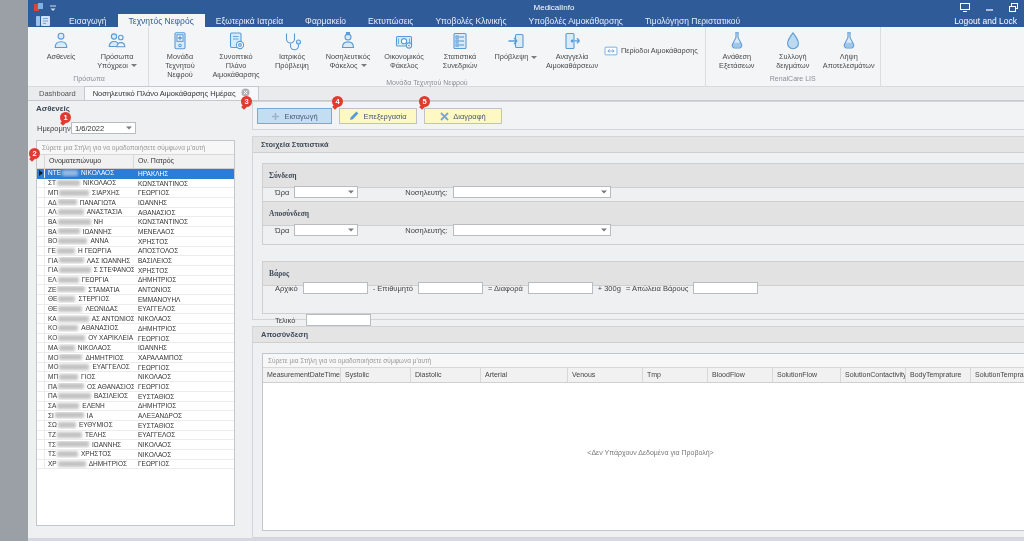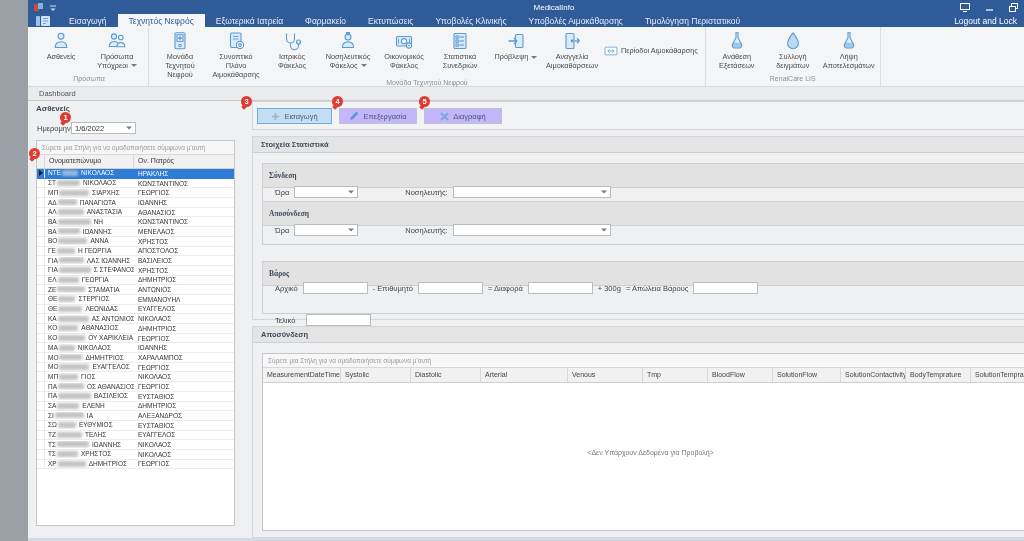--- a/index.html
+++ b/index.html
@@ -55,21 +55,21 @@
   .prow{height:9.7px;display:flex;font-size:6.5px;color:#333;border-bottom:1px solid #ececec;align-items:center;}
   .prow .ind{width:8px;align-self:stretch;border-right:1px solid #ececec;display:flex;align-items:center;justify-content:center;}
   .prow .c1{width:89px;padding-left:3px;white-space:nowrap;overflow:hidden;}
   .prow .c2{flex:1;padding-left:4px;white-space:nowrap;overflow:hidden;}
   .prow.sel{background:#2e7cd6;color:#fff;border-bottom-color:#2e7cd6;}
   .redact{display:inline-block;height:6px;background:#c2c2c2;filter:blur(1.4px);border-radius:1px;vertical-align:middle;margin:0 3px 1px 1px;}
   .prow.sel .redact{background:#9db9dd;}
   .selarrow{width:0;height:0;border-top:3px solid transparent;border-bottom:3px solid transparent;border-left:4px solid #1b1b1b;}
   
   .actionstrip{position:absolute;left:224px;top:0;width:795px;height:29px;background:#f2f3f5;border:1px solid #d3d5d8;}
-  .abtn{position:absolute;top:6px;height:16px;display:flex;align-items:center;justify-content:center;gap:4px;font-size:7.5px;color:#445a74;background:#c4b5fd;border:1px solid #bfc3c7;cursor:default;}
+  .abtn{position:absolute;top:6px;height:16px;display:flex;align-items:center;justify-content:center;gap:4px;font-size:7.5px;color:#445a74;background:#fef9c3;border:1px solid #bfc3c7;cursor:default;}
   .abtn.primary{background:#c3ddf3;border-color:#74a9d8;}
   
   .bigpanel{position:absolute;left:224px;background:#eef0f2;border:1px solid #d3d5d8;}
   .panelbar{height:16px;background:#e4e4e4;border-bottom:1px solid #cfcfcf;display:flex;align-items:center;padding-left:8px;font-size:7.5px;font-weight:bold;color:#3f4b5a;}
   .innerbox{position:absolute;left:9px;right:9px;border:1px solid #cfcfcf;background:#eef0f2;}
   .innerbar{height:24px;background:#e2e2e2;border-bottom:1px solid #cfcfcf;display:flex;align-items:center;padding-left:6px;font-size:7.5px;font-weight:bold;color:#3f4b5a;font-family:Liberation Serif, serif;}
   .formrow{position:absolute;display:flex;align-items:center;gap:5px;font-size:7.5px;color:#444;}
   .input{background:#fff;border:1px solid #b8bcc0;height:12px;}
   
   .mgrid{position:absolute;left:9px;top:26px;width:777px;height:178px;background:#fff;border:1px solid #c3c7cb;display:flex;flex-direction:column;}
@@ -205,21 +205,21 @@
             <span class="rtext">Συνοπτικό Πλάνο Αιμοκάθαρσης</span>
           </div>
           <div class="rbtn">
             <span class="ricon">
               <svg width="20" height="20" viewBox="0 0 20 20" fill="#d9ebf9" stroke="#5b9bd5" stroke-width="1.1">
                 <path d="M4.5 2.5v5.5a4 4 0 0 0 8 0V2.5" fill="none"></path>
                 <path d="M8.5 12.5v2.2a4 4 0 0 0 8 0v-1.4" fill="none"></path>
                 <circle cx="16.5" cy="11" r="2"></circle>
               </svg>
             </span>
-            <span class="rtext">Ιατρικός Φάκελος</span>
+            <span class="rtext">Ιατρικός Πρόβλεψη</span>
           </div>
           <div class="rbtn">
             <span class="ricon">
               <svg width="20" height="20" viewBox="0 0 20 20" fill="#d9ebf9" stroke="#5b9bd5" stroke-width="1.1">
                 <circle cx="10" cy="6" r="3"></circle>
                 <path d="M8.5 1.6h3v2h-3z" fill="#fff"></path>
                 <path d="M10 1v3.2M8.6 2.6h2.8" stroke-width="0.9"></path>
                 <path d="M4.5 16.5c0-3.8 2.5-5.6 5.5-5.6s5.5 1.8 5.5 5.6z"></path>
               </svg>
             </span>
@@ -316,20 +316,27 @@
     </div>
   <div class="ribbon-collapse">
     <svg width="10" height="7" viewBox="0 0 10 7">
         <path d="M1 5.5 5 1.5 9 5.5" fill="none" stroke="#8a8f94" stroke-width="1.2"></path>
       </svg>
   </div>
 
   <div class="doctabs" id="docTabs">
       <div class="dtab">
         <span>Dashboard</span>
+      </div>
+      <div class="dtab active">
+        <span>Νοσηλευτικό Πλάνο Αιμοκάθαρσης Ημέρας</span>
+        <span><svg width="9" height="9" viewBox="0 0 9 9">
+            <circle cx="4.5" cy="4.5" r="4" fill="#aeb2b6"></circle>
+            <path d="M2.8 2.8l3.4 3.4M6.2 2.8 2.8 6.2" stroke="#fff" stroke-width="1"></path>
+          </svg></span>
       </div>
     </div>
 
   <div class="main">
 
     <div>
       <div class="panel-title">Ασθενείς</div>
       <div class="fieldlabel datelabel">Ημερομηνία</div>
       <div class="combo datefield">
         <span>1/6/2022</span>

